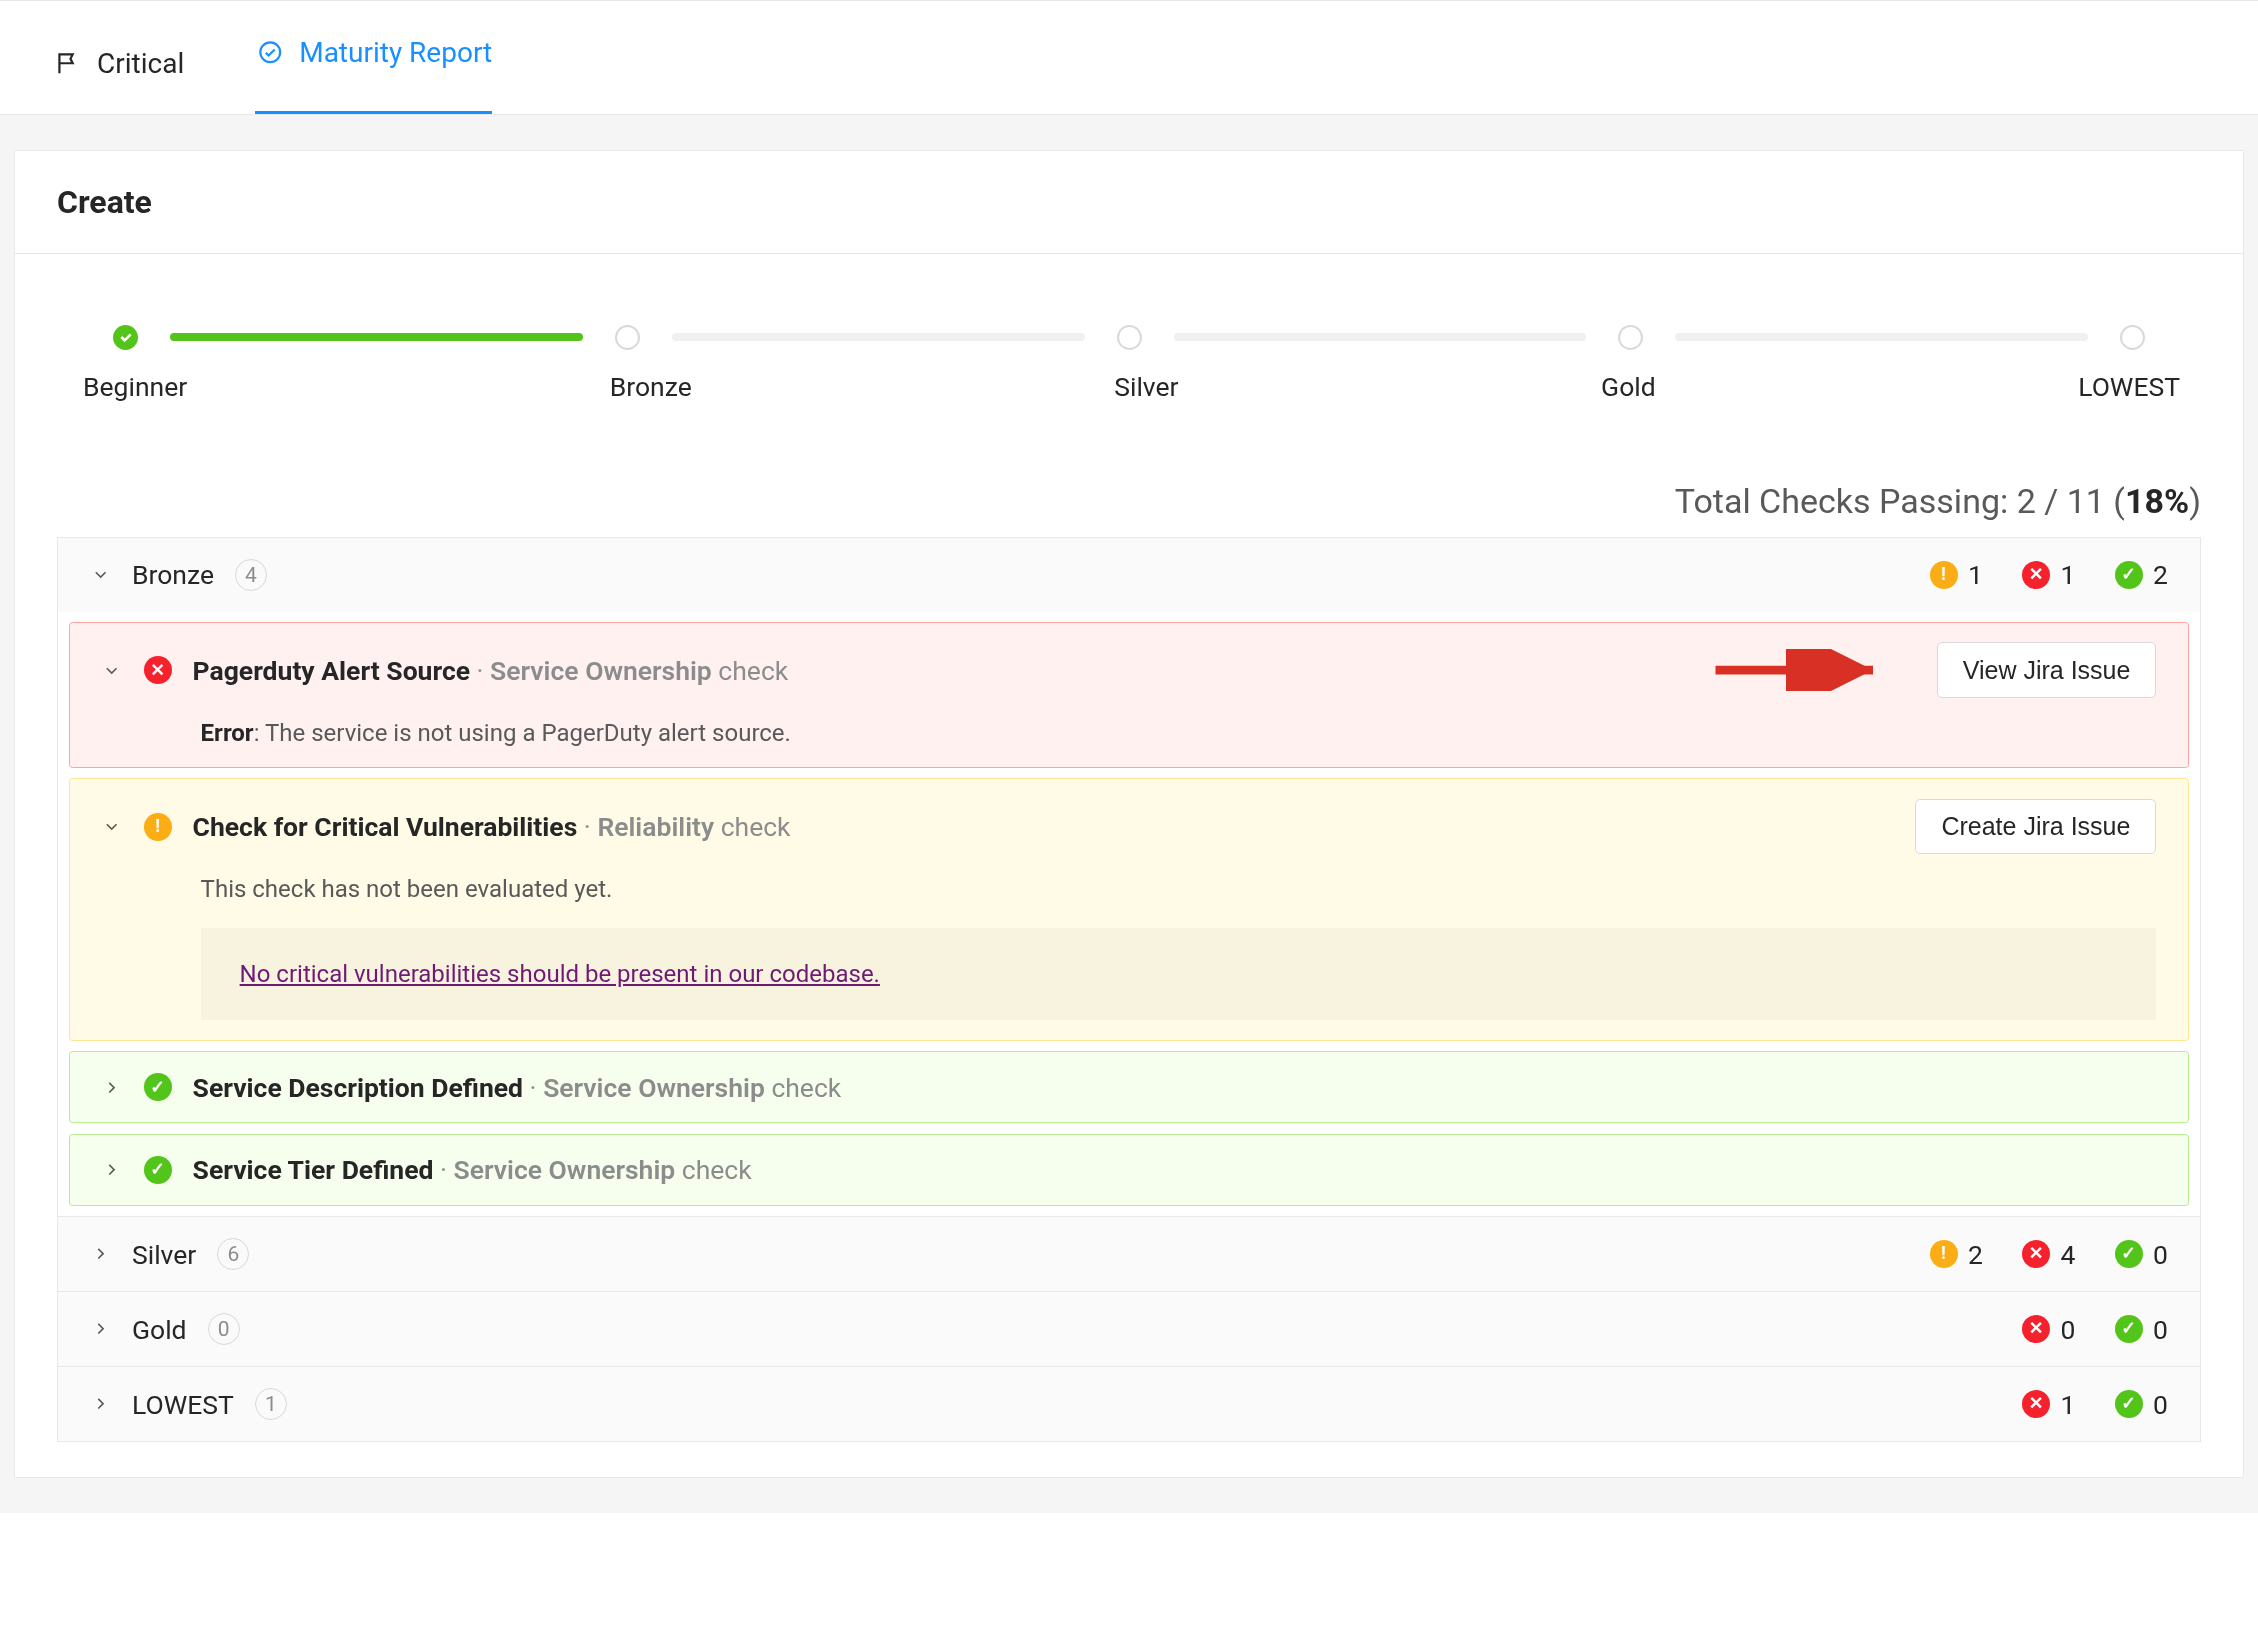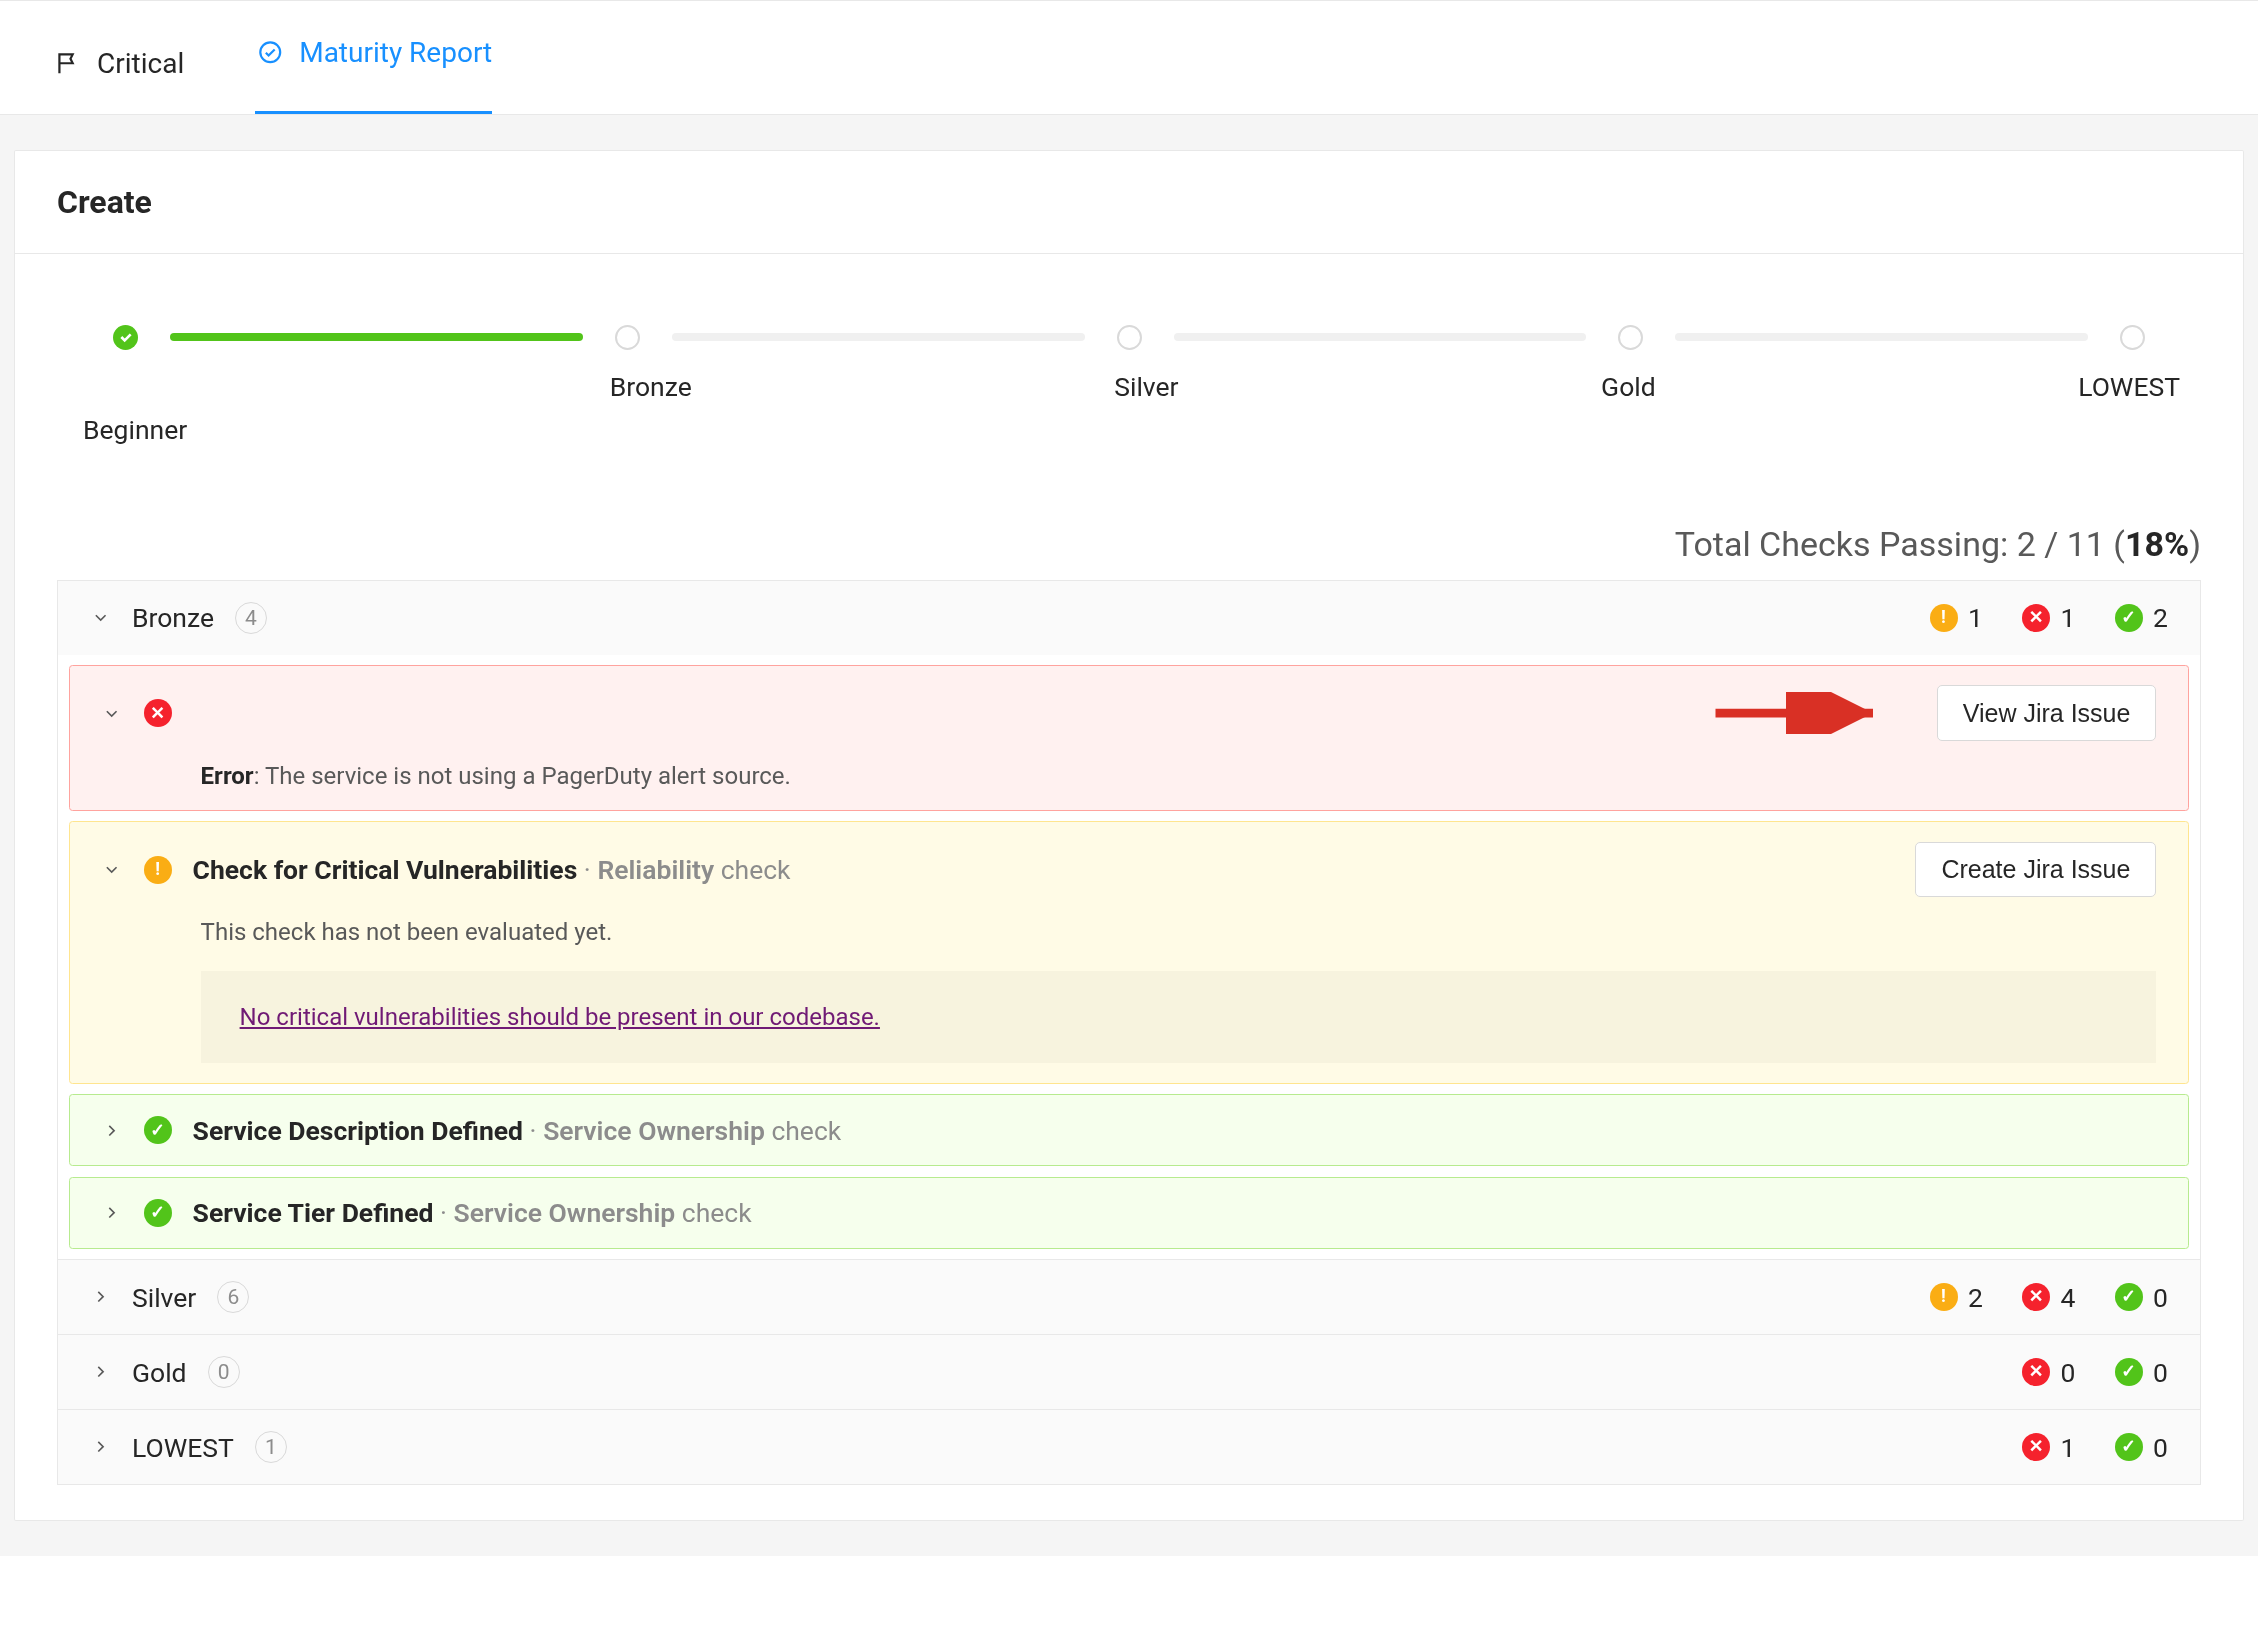--- a/index.html
+++ b/index.html
@@ -55,21 +55,21 @@
   .card-header{padding:32px 42px;border-bottom:0.9px solid var(--border);font-weight:700;font-size:32px;}
   .card-body{padding:44px 42px 35px;}
   
   .steps{position:relative;margin:26.5px 56px 17.6px 56px;}
   .steps-row{display:flex;align-items:center;gap:32px;}
   .seg{flex:1;height:8.8px;background:#f0f0f0;border-radius:5.3px;}
   .seg.fill{background:var(--green);}
   .node{width:25px;height:25px;border:2.6px solid #d9d9d9;border-radius:50%;background:#fff;flex:none;}
   .node.done{width:25px;height:25px;border:none;background:var(--green);display:flex;align-items:center;justify-content:center;}
   .labels-row{display:flex;justify-content:space-between;margin-top:21px;font-size:26.5px;}
-  .labels-row span:first-child{margin-left:-30px;margin-top:43px;}
+  .labels-row span:first-child{margin-left:-30px;}
   .labels-row span:last-child{margin-right:-35px;}
   
   .total{ text-align:right;font-size:34px;color:#595959;margin:79px 0 16px; }
   .total b{color:var(--text);}
   
   .level-list{border:0.9px solid var(--border);}
   .level{border-top:0.9px solid var(--border);}
   .level:first-child{border-top:none;}
   .level-header{
     display:flex;align-items:center;justify-content:space-between;
@@ -214,20 +214,27 @@
               <div class="check-head">
                 <div class="check-head-left">
                   <span class="chevron">
                     <svg viewBox="0 0 24 24" width="19.4" height="19.4" fill="none" stroke="currentColor" stroke-width="2">
                         <path d="M6 9l6 6 6-6"></path>
                       </svg>
                   </span>
                   <span class="dot red">
                       <span class="glyph">✕</span>
                     </span>
+                  <span class="check-title">
+                    <span class="strong">Pagerduty Alert Source</span>
+                    <span class="muted"> <span>·</span> </span>
+                    <span class="muted" style="font-weight:600;">Service Ownership</span>
+                    <span class="muted"> </span>
+                    <span class="muted">check</span>
+                  </span>
                 </div>
                 <div class="arrow-annot">
                   <svg class="arrow-svg" width="176" height="42" viewBox="0 0 200 48">
                     <defs>
                         <marker id="ah" markerWidth="12" markerHeight="12" refX="10" refY="5" orient="auto">
                           <path d="M0 0 L10 5 L0 10 Z" fill="#d93025"></path>
                         </marker>
                       </defs>
                     <line x1="0" y1="24" x2="180" y2="24" stroke="#d93025" stroke-width="10" marker-end="url(#ah)"></line>
                   </svg>

